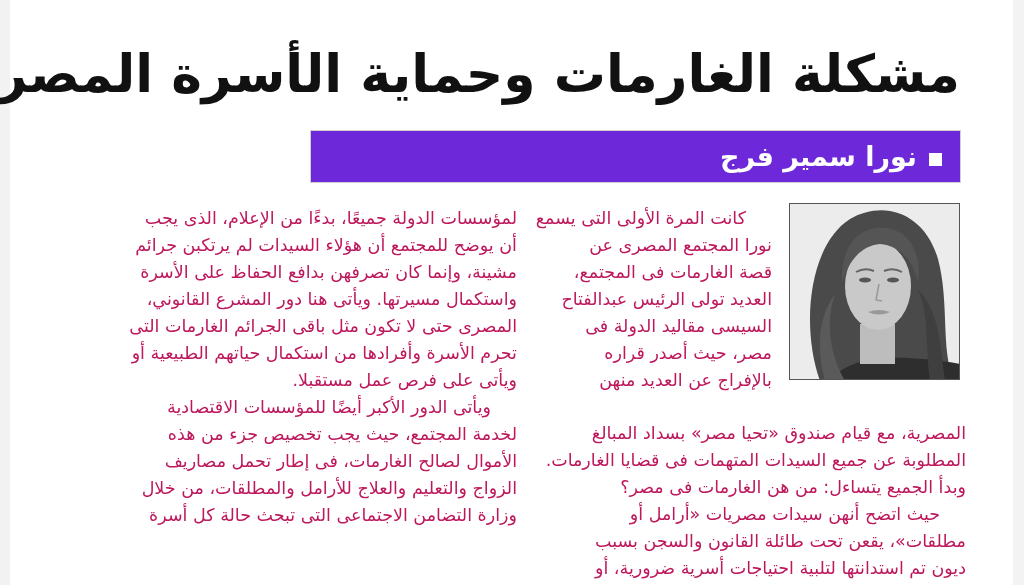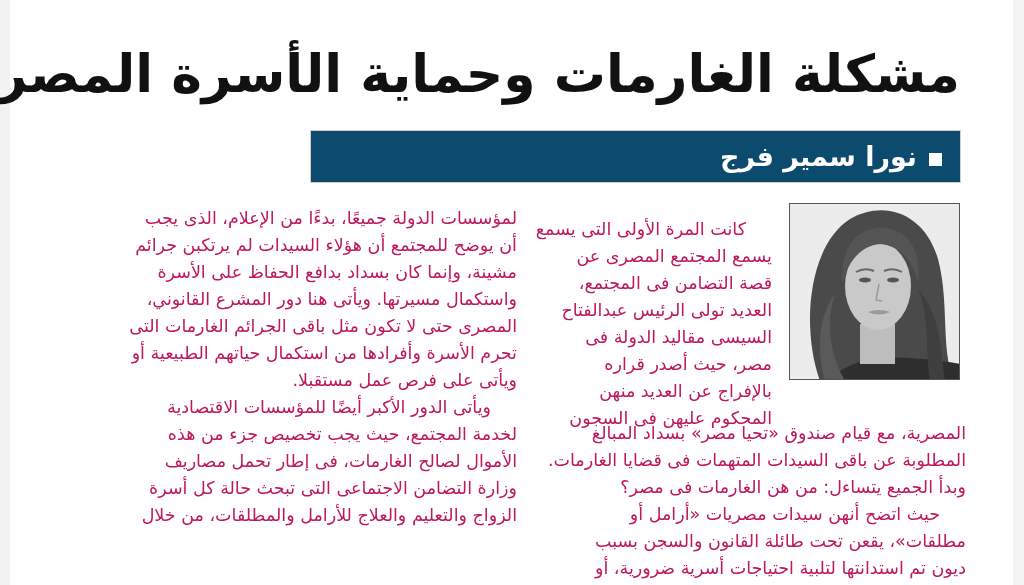--- a/index.html
+++ b/index.html
@@ -13,37 +13,37 @@
   .edge-right { position:absolute; right:0; top:0; width:11px; height:585px; background:#f3f3f3; }
   .headline {
     position:absolute; left:230px; top:4px; width:730px; height:70px;
     direction:rtl; text-align:left;
     font-family:"DejaVu Sans", sans-serif; font-weight:bold;
     font-size:52px; line-height:70px; color:#111; letter-spacing:-1px;
     white-space:nowrap;
   }
   .byline-bar {
     position:absolute; left:310px; top:130px; width:651px; height:53px;
-    background:#0c4a6e; border:1px solid #d0d0d0; box-sizing:border-box;
+    background:#6d28d9; border:1px solid #d0d0d0; box-sizing:border-box;
     direction:rtl; display:flex; align-items:center;
     padding-right:18px;
   }
   .byline-square { width:13px; height:13px; background:#ffffff; margin-left:12px; margin-top:6px; }
   .byline-name { color:#fff; font-size:27px; font-weight:bold; font-family:"DejaVu Sans", sans-serif; }
   .photo {
     position:absolute; left:789px; top:203px; width:171px; height:177px;
     border:1px solid #555; box-sizing:border-box; overflow:hidden;
     background:linear-gradient(180deg,#eeeeee 0%,#e6e6e6 100%);
   }
   .col {
     position:absolute; direction:rtl; text-align:justify; text-align-last:right;
     font-family:"DejaVu Sans", sans-serif; font-size:17.5px; color:#be185d;
   }
   .col .line { display:block; height:27px; line-height:27px; white-space:nowrap; overflow:hidden; text-align:right; }
-  .col-right-top { left:532px; top:216px; width:240px; }
+  .col-right-top { left:532px; top:205px; width:240px; }
   .col-right-bottom { left:536px; top:420px; width:430px; }
   .col-left { left:62px; top:205px; width:455px; }
   .indent { padding-right:26px; }
 </style>
 </head>
 <body>
 
 <div class="edge-left"></div>
 <div class="edge-right"></div>
 
@@ -78,44 +78,43 @@
 
     <path d="M78 108 Q89 113 100 108 Q89 104 78 108 Z" fill="#999"></path>
 
     <path d="M45 90 C35 120 40 150 55 177 L35 177 C25 140 30 110 45 90 Z" fill="#5a5a5a"></path>
     <path d="M128 85 C140 115 135 145 140 177 L155 177 C150 140 150 110 128 85 Z" fill="#3f3f3f"></path>
   </svg>
 </div>
 
 <div class="col col-right-top">
   <span class="line indent">كانت المرة الأولى التى يسمع</span>
-  <span class="line">يسمع المجتمع المصرى عن</span>
-  <span class="line">قصة التضامن فى المجتمع،</span>
+  <span class="line">نورا المجتمع المصرى عن</span>
+  <span class="line">قصة الغارمات فى المجتمع،</span>
   <span class="line">العديد تولى الرئيس عبدالفتاح</span>
   <span class="line">السيسى مقاليد الدولة فى</span>
   <span class="line">مصر، حيث أصدر قراره</span>
   <span class="line">بالإفراج عن العديد منهن</span>
-  <span class="line">المحكوم عليهن فى السجون</span>
 </div>
 
 <div class="col col-right-bottom">
   <span class="line">المصرية، مع قيام صندوق «تحيا مصر» بسداد المبالغ</span>
-  <span class="line">المطلوبة عن باقى السيدات المتهمات فى قضايا الغارمات.</span>
+  <span class="line">المطلوبة عن جميع السيدات المتهمات فى قضايا الغارمات.</span>
   <span class="line">وبدأ الجميع يتساءل: من هن الغارمات فى مصر؟</span>
   <span class="line indent">حيث اتضح أنهن سيدات مصريات «أرامل أو</span>
   <span class="line">مطلقات»، يقعن تحت طائلة القانون والسجن بسبب</span>
   <span class="line">ديون تم استدانتها لتلبية احتياجات أسرية ضرورية، أو</span>
 </div>
 
 <div class="col col-left">
   <span class="line">لمؤسسات الدولة جميعًا، بدءًا من الإعلام، الذى يجب</span>
   <span class="line">أن يوضح للمجتمع أن هؤلاء السيدات لم يرتكبن جرائم</span>
-  <span class="line">مشينة، وإنما كان بسداد بدافع الحفاظ على الأسرة</span>
+  <span class="line">مشينة، وإنما كان تصرفهن بدافع الحفاظ على الأسرة</span>
   <span class="line">واستكمال مسيرتها. ويأتى هنا دور المشرع القانوني،</span>
   <span class="line">المصرى حتى لا تكون مثل باقى الجرائم الغارمات التى</span>
   <span class="line">تحرم الأسرة وأفرادها من استكمال حياتهم الطبيعية أو</span>
   <span class="line">ويأتى على فرص عمل مستقبلا.</span>
   <span class="line indent">ويأتى الدور الأكبر أيضًا للمؤسسات الاقتصادية</span>
   <span class="line">لخدمة المجتمع، حيث يجب تخصيص جزء من هذه</span>
   <span class="line">الأموال لصالح الغارمات، فى إطار تحمل مصاريف</span>
+  <span class="line">الزواج والتعليم والعلاج للأرامل والمطلقات، من خلال</span>
   <span class="line">وزارة التضامن الاجتماعى التى تبحث حالة كل أسرة</span>
-  <span class="line">الزواج والتعليم والعلاج للأرامل والمطلقات، من خلال</span>
 </div>
 
 </body></html>

